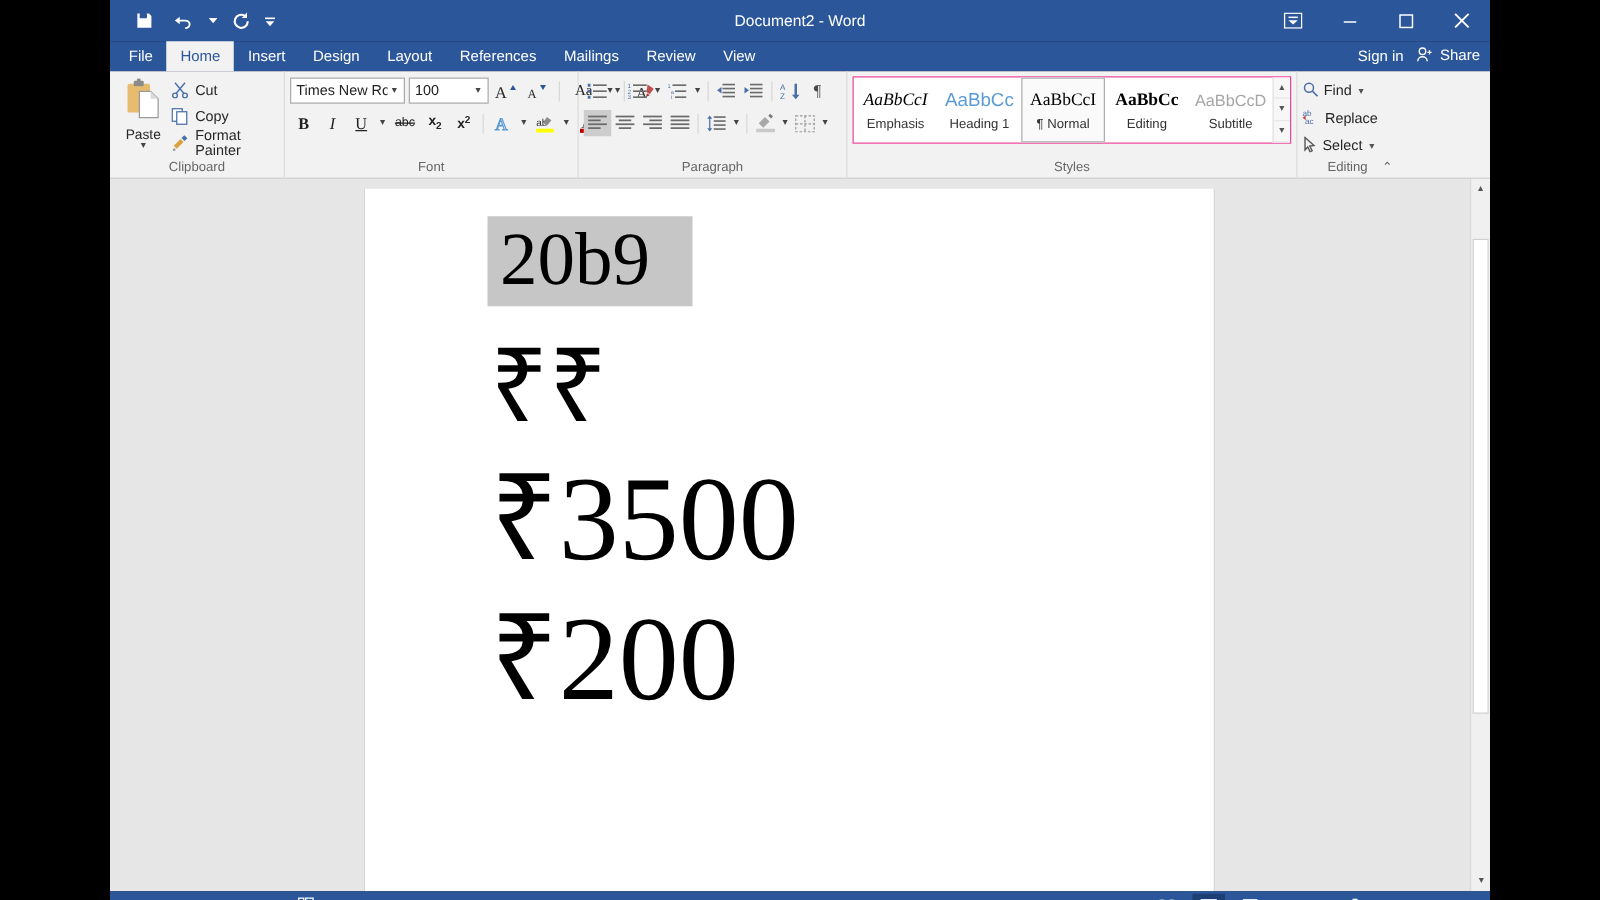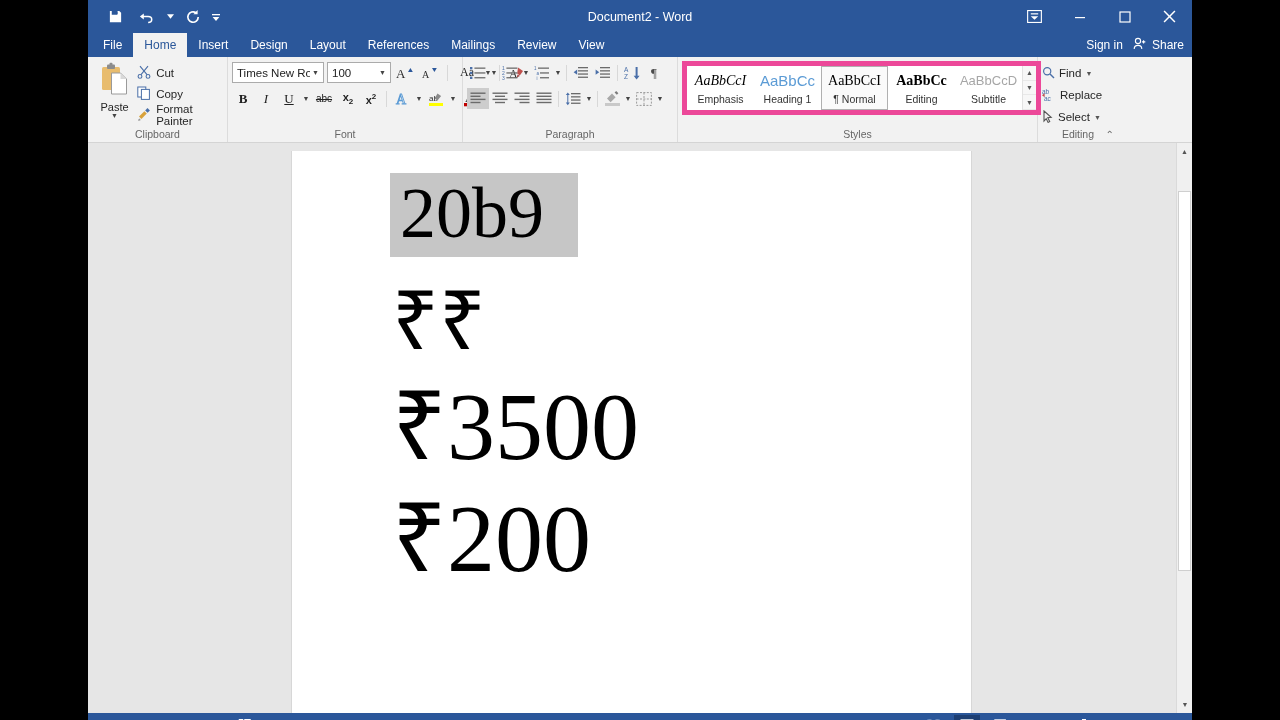--- a/index.html
+++ b/index.html
@@ -73,21 +73,21 @@
     font-style: normal;
     cursor: pointer;
     white-space: nowrap;
   }
   .signin-area {
     position: absolute; right: 0; top: 0; height: 24px;
     display: flex; align-items: center; gap: 10px;
     padding-right: 8px;
     font-size: 12px; color: #ffffff;
   }
-  .signin-area > div { display:flex; align-items:center; gap:5px; cursor: pointer; white-space: nowrap;}
+  .signin-area > div { display:flex; gap:5px; cursor: pointer; white-space: nowrap;}
 
   
   .ribbon {
     position: relative;
     height: 86px;
     background: #f2f2f2;
     border-bottom: 1px solid #d4d4d4;
     display: flex;
     align-items: stretch;
   }
@@ -146,21 +146,21 @@
   .g-para { width: 215px; }
   .para-row { display: flex; align-items: center; gap: 0px; }
   .para-row.r1 { padding-top: 2px; }
   .para-row.r2 { padding-top: 5px; }
   .ic.active { background: #cdcdcd; }
 
   
   .g-styles { width: 360px; }
   .style-gallery {
     display: flex; align-items: stretch;
-    border: 5px solid #ec4899;
+    border: 1px solid #ec4899;
     background: #fff;
     height: 54px;
     margin-top: 1px;
   }
   .style-item {
     width: 67px;
     display: flex; flex-direction: column; align-items: center; justify-content: center;
     border: 1px solid transparent;
     cursor: pointer;
   }
@@ -204,21 +204,21 @@
   .doc-body {
     padding: 22px 28px 0 100px;
   }
   .docline {
     font-family: "Liberation Serif", serif;
     color: #000;
     line-height: 1.0;
     white-space: pre;
   }
   .docline.l1 {
-    font-size: 72px;
+    font-size: 60px;
     background: #c6c6c6;
     display: inline-block;
     padding: 4px 34px 8px 10px;
     margin-left: -2px;
   }
   .docline.l2 { font-size: 82px; margin-top: 24px; }
   .docline.l3 { font-size: 96px; margin-top: 16px; }
   .docline.l4 { font-size: 96px; margin-top: 16px; }
 
   

